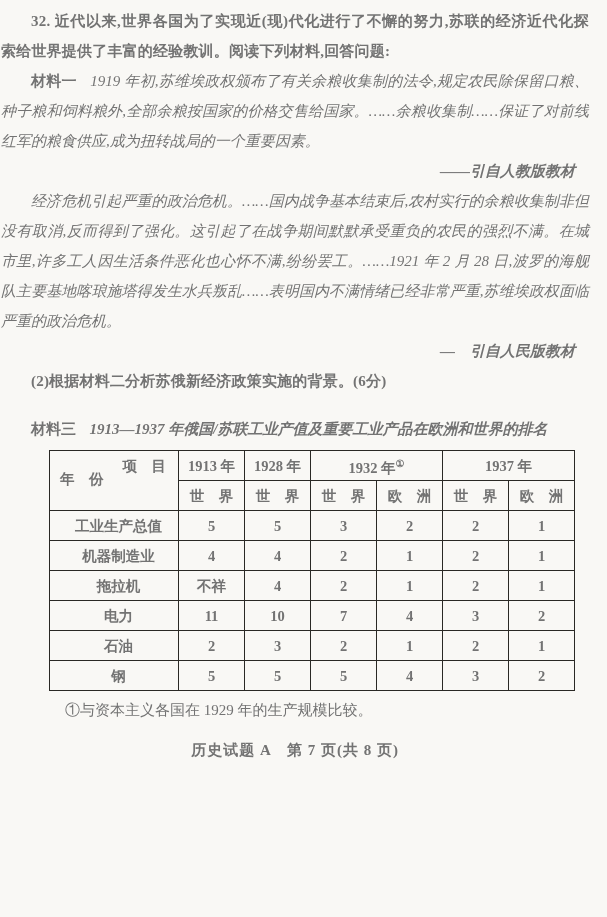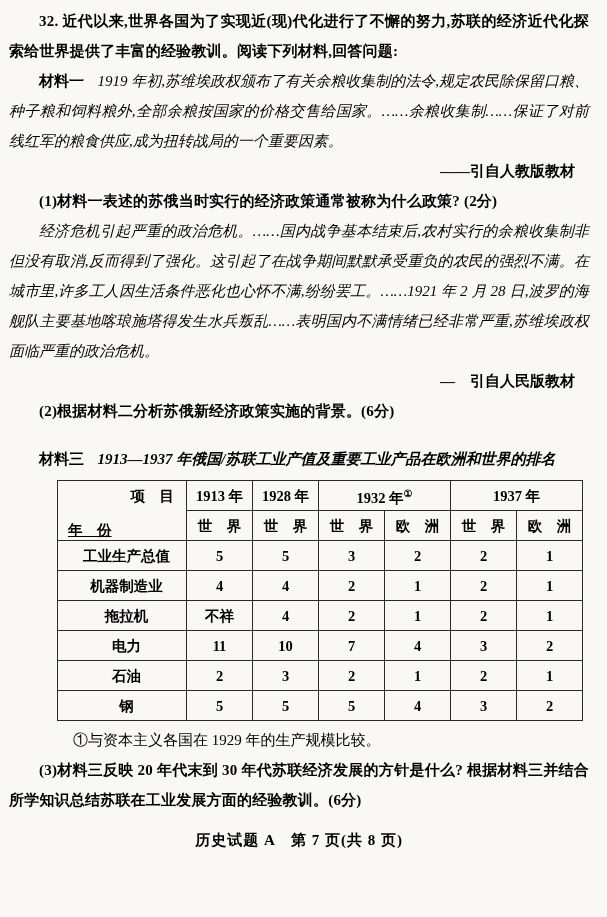--- a/index.html
+++ b/index.html
@@ -1,34 +1,34 @@
 <!DOCTYPE html>
 <html><head>
 <meta charset="utf-8">
 <style>
   html,body{margin:0;padding:0;background:#e8e7e4;}
   .page{
     position:relative;
     width:607px;height:917px;
     margin:0 auto;
     background:#f9f8f5;
-    color:#000000;
+    color:#737373;
     font-family:"Liberation Serif","DejaVu Serif",serif;
     font-size:15px;
     line-height:30px;
     overflow:hidden;
     box-sizing:border-box;
-    padding:6px 18px 0 9px;
+    padding:6px 18px 0 1px;
   }
   p{margin:0;text-align:justify;}
   .indent{text-indent:2em;}
   .q{font-weight:bold;letter-spacing:.2px;}
   .mat-label{font-weight:bold;margin-right:.9em;}
   .mat-text{font-style:italic;}
-  .source{text-align:right;font-weight:bold;padding-right:14px;}
+  .source{text-align:right;font-weight:bold;padding-right:14px;font-style:italic;}
   .mat3-line{margin-top:18px;}
   .mat3-title{font-weight:bold;font-style:italic;}
 
   table.rank{
     border-collapse:collapse;
     margin:6px 0 4px 48px;
     table-layout:fixed;
     width:453px;
   }
   table.rank td,table.rank th{
@@ -47,21 +47,21 @@
   .diag{
     position:relative;
     background:
       linear-gradient(to bottom right,
         transparent calc(50% - 0.9px),
         #2a2925 calc(50% - 0.9px),
         #2a2925 calc(50% + 0.9px),
         transparent calc(50% + 0.9px));
   }
   .diag .tr{position:absolute;top:7px;right:12px;font-weight:bold;}
-  .diag .bl{position:absolute;bottom:2px;left:10px;font-weight:bold;text-decoration:underline;}
+  .diag .bl{position:absolute;bottom:23px;left:10px;font-weight:bold;}
   .rowlabel{text-align:right;padding-left:9px !important;margin-top:11px;}
   .sup{font-size:10px;vertical-align:super;}
   .footnote{margin-left:64px;margin-top:4px;}
   .footer{
     text-align:center;
     font-weight:bold;
     margin-top:10px;
     letter-spacing:1px;
   }
 </style>
@@ -69,21 +69,20 @@
 <body>
 
 <div class="page">
 
   <p class="indent q">32. 近代以来,世界各国为了实现近(现)代化进行了不懈的努力,苏联的经济近代化探索给世界提供了丰富的经验教训。阅读下列材料,回答问题:</p>
 
   <p class="indent"><span class="mat-label">材料一</span><span class="mat-text">1919 年初,苏维埃政权颁布了有关余粮收集制的法令,规定农民除保留口粮、种子粮和饲料粮外,全部余粮按国家的价格交售给国家。……余粮收集制……保证了对前线红军的粮食供应,成为扭转战局的一个重要因素。</span></p>
 
   <p class="source">——引自人教版教材</p>
 
-  <p class="indent q">(1)材料一表述的苏俄当时实行的经济政策通常被称为什么政策? (2分)</p>
 
 
   <p class="indent mat-text">经济危机引起严重的政治危机。……国内战争基本结束后,农村实行的余粮收集制非但没有取消,反而得到了强化。这引起了在战争期间默默承受重负的农民的强烈不满。在城市里,许多工人因生活条件恶化也心怀不满,纷纷罢工。……1921 年 2 月 28 日,波罗的海舰队主要基地喀琅施塔得发生水兵叛乱……表明国内不满情绪已经非常严重,苏维埃政权面临严重的政治危机。</p>
 
   <p class="source">—　引自人民版教材</p>
 
   <p class="indent q">(2)根据材料二分析苏俄新经济政策实施的背景。(6分)</p>
 
   <p class="indent mat3-line"><span class="mat-label">材料三</span><span class="mat3-title">1913—1937 年俄国/苏联工业产值及重要工业产品在欧洲和世界的排名</span></p>
 
@@ -168,17 +167,16 @@
       <td>5</td>
       <td>4</td>
       <td>3</td>
       <td>2</td>
     </tr>
   </tbody>
     </table>
 
   <p class="footnote">①与资本主义各国在 1929 年的生产规模比较。</p>
 
-  <p class="indent q">(3)材料三反映 20 年代末到 30 年代苏联经济发展的方针是什么? 根据材料三并结合所学知识总结苏联在工业发展方面的经验教训。(6分)</p>
 
   <p class="footer">历史试题 A　第 7 页(共 8 页)</p>
 
 </div>
 
 </body></html>

